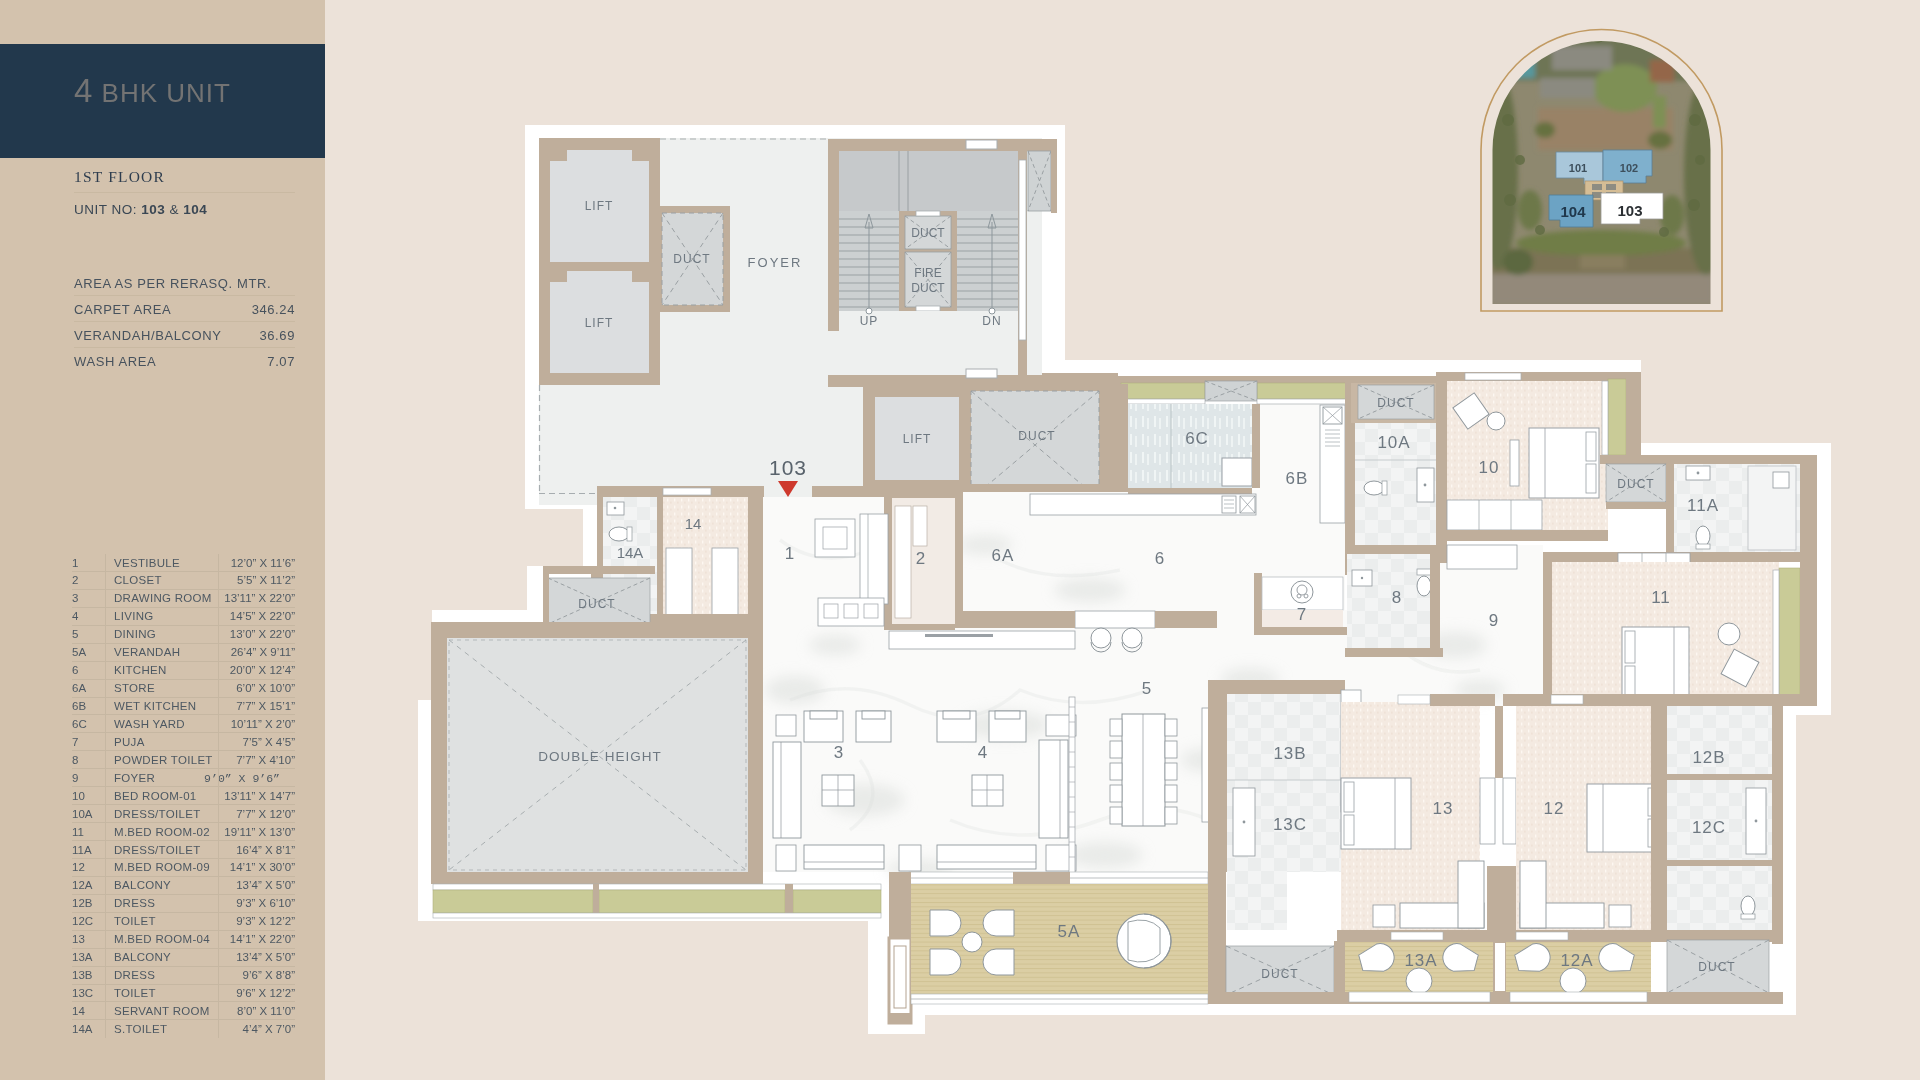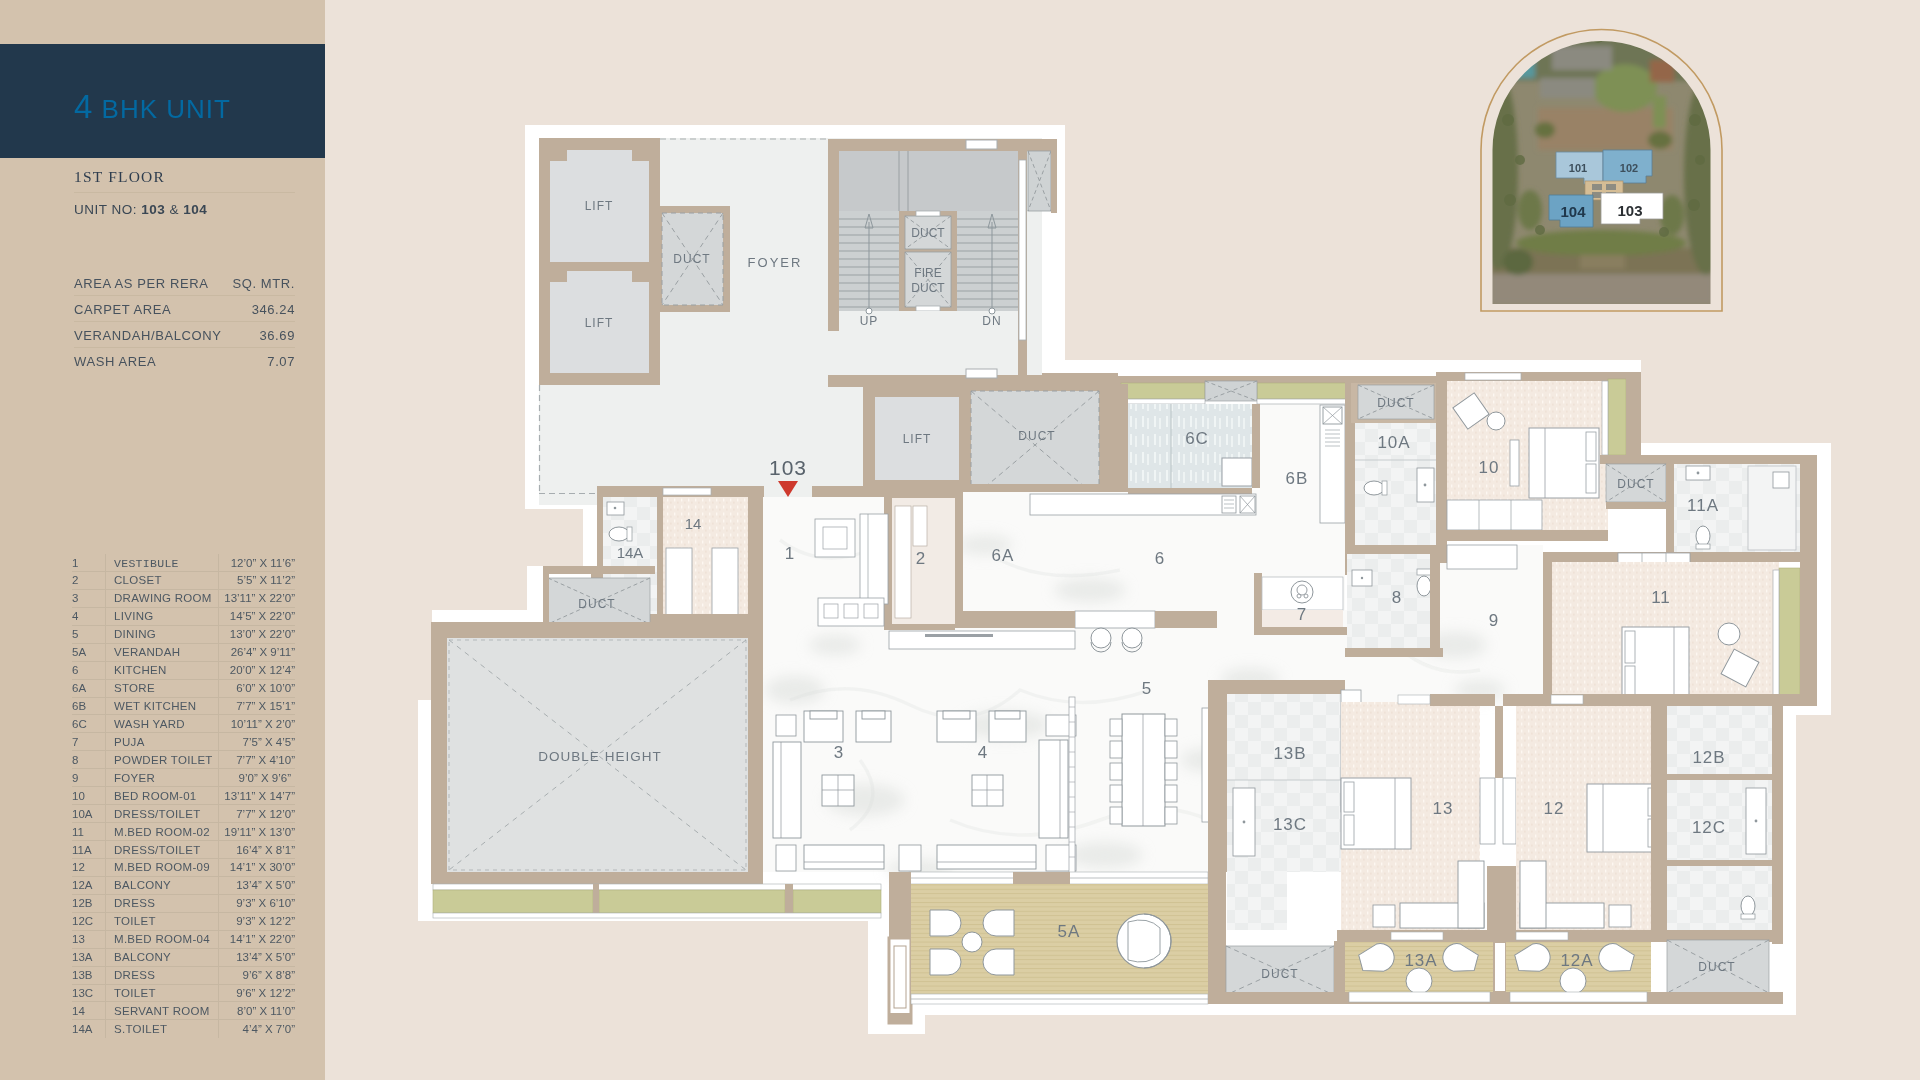--- a/index.html
+++ b/index.html
@@ -11,30 +11,30 @@
 </style>
 </head>
 <body>
 
 <div class="abs" style="left:0;top:0;width:325px;height:1080px;background:#d3c2ad;"></div>
 
 <div class="abs" style="left:325px;top:0;width:1595px;height:1080px;background:#ece2d9;"></div>
 
 <div class="abs" style="left:0;top:44px;width:325px;height:114px;background:#22384c;"></div>
 
-<div class="abs" style="left:74px;top:88px;color:#0369a1;font-size:26px;letter-spacing:1px;"><span style="font-size:33px;">4</span> BHK UNIT</div>
+<div class="abs" style="left:74px;top:72px;color:#737373;font-size:26px;letter-spacing:1px;"><span style="font-size:33px;">4</span> BHK UNIT</div>
 
 <div class="abs" style="left:74px;top:168px;color:#2e3d4e;font-family:'Liberation Serif',serif;font-size:15.5px;letter-spacing:1.2px;">1ST FLOOR</div>
 
 <div class="abs" style="left:74px;top:192px;width:221px;height:1px;background:#c9b9a2;"></div>
 
 <div class="abs" style="left:74px;top:202px;color:#3a4754;font-size:13.5px;letter-spacing:.5px;">UNIT NO: <b>103</b> &amp; <b>104</b></div>
 
 <div class="abs" style="left:74px;top:276px;width:221px;color:#47525d;font-size:13px;">
-  <div style="display:flex;justify-content:space-between;letter-spacing:.6px;">
+  <div style="display:flex;letter-spacing:.6px;">
       <span>AREA AS PER RERA</span>
       <span>SQ. MTR.</span>
     </div>
   <div style="height:1px;background:#c9b9a2;margin-top:4px;"></div>
   <div style="display:flex;justify-content:space-between;letter-spacing:.6px;margin-top:6px;">
       <span>CARPET AREA</span>
       <span>346.24</span>
     </div>
   <div style="height:1px;background:#c9b9a2;margin-top:4px;"></div>
   <div style="display:flex;justify-content:space-between;letter-spacing:.6px;margin-top:6px;">
@@ -44,21 +44,21 @@
   <div style="height:1px;background:#c9b9a2;margin-top:4px;"></div>
   <div style="display:flex;justify-content:space-between;letter-spacing:.6px;margin-top:6px;">
       <span>WASH AREA</span>
       <span>7.07</span>
     </div>
 </div>
 
 <div class="abs lg" style="left:72px;top:554px;width:223px;">
 <div style="position:relative;height:17.95px;">
       <span style="position:absolute;left:0;top:2.5px;">1</span>
-      <span style="position:absolute;left:42px;top:2.5px;letter-spacing:.3px;font-family:Liberation Mono, monospace;">VESTIBULE</span>
+      <span style="position:absolute;left:42px;top:2.5px;letter-spacing:.3px;">VESTIBULE</span>
       <span style="position:absolute;right:0;top:2.5px;">12’0” X 11’6”</span>
       <div style="position:absolute;left:0;bottom:0;width:223px;height:1px;background:#c6b7a2;"></div>
     </div>
 <div style="position:relative;height:17.95px;">
       <span style="position:absolute;left:0;top:2.5px;">2</span>
       <span style="position:absolute;left:42px;top:2.5px;letter-spacing:.3px;">CLOSET</span>
       <span style="position:absolute;right:0;top:2.5px;">5’5” X 11’2”</span>
       <div style="position:absolute;left:0;bottom:0;width:223px;height:1px;background:#c6b7a2;"></div>
     </div>
 <div style="position:relative;height:17.95px;">
@@ -117,21 +117,21 @@
     </div>
 <div style="position:relative;height:17.95px;">
       <span style="position:absolute;left:0;top:2.5px;">8</span>
       <span style="position:absolute;left:42px;top:2.5px;letter-spacing:.3px;">POWDER TOILET</span>
       <span style="position:absolute;right:0;top:2.5px;">7’7” X 4’10”</span>
       <div style="position:absolute;left:0;bottom:0;width:223px;height:1px;background:#c6b7a2;"></div>
     </div>
 <div style="position:relative;height:17.95px;">
       <span style="position:absolute;left:0;top:2.5px;">9</span>
       <span style="position:absolute;left:42px;top:2.5px;letter-spacing:.3px;">FOYER</span>
-      <span style="position:absolute;right:4px;top:2.5px;">9’0” X 9’6”</span>
+      <span style="position:absolute;right:15px;top:2.5px;font-family:Liberation Mono, monospace;">9’0” X 9’6”</span>
       <div style="position:absolute;left:0;bottom:0;width:223px;height:1px;background:#c6b7a2;"></div>
     </div>
 <div style="position:relative;height:17.95px;">
       <span style="position:absolute;left:0;top:2.5px;">10</span>
       <span style="position:absolute;left:42px;top:2.5px;letter-spacing:.3px;">BED ROOM-01</span>
       <span style="position:absolute;right:0;top:2.5px;">13’11” X 14’7”</span>
       <div style="position:absolute;left:0;bottom:0;width:223px;height:1px;background:#c6b7a2;"></div>
     </div>
 <div style="position:relative;height:17.95px;">
       <span style="position:absolute;left:0;top:2.5px;">10A</span>

